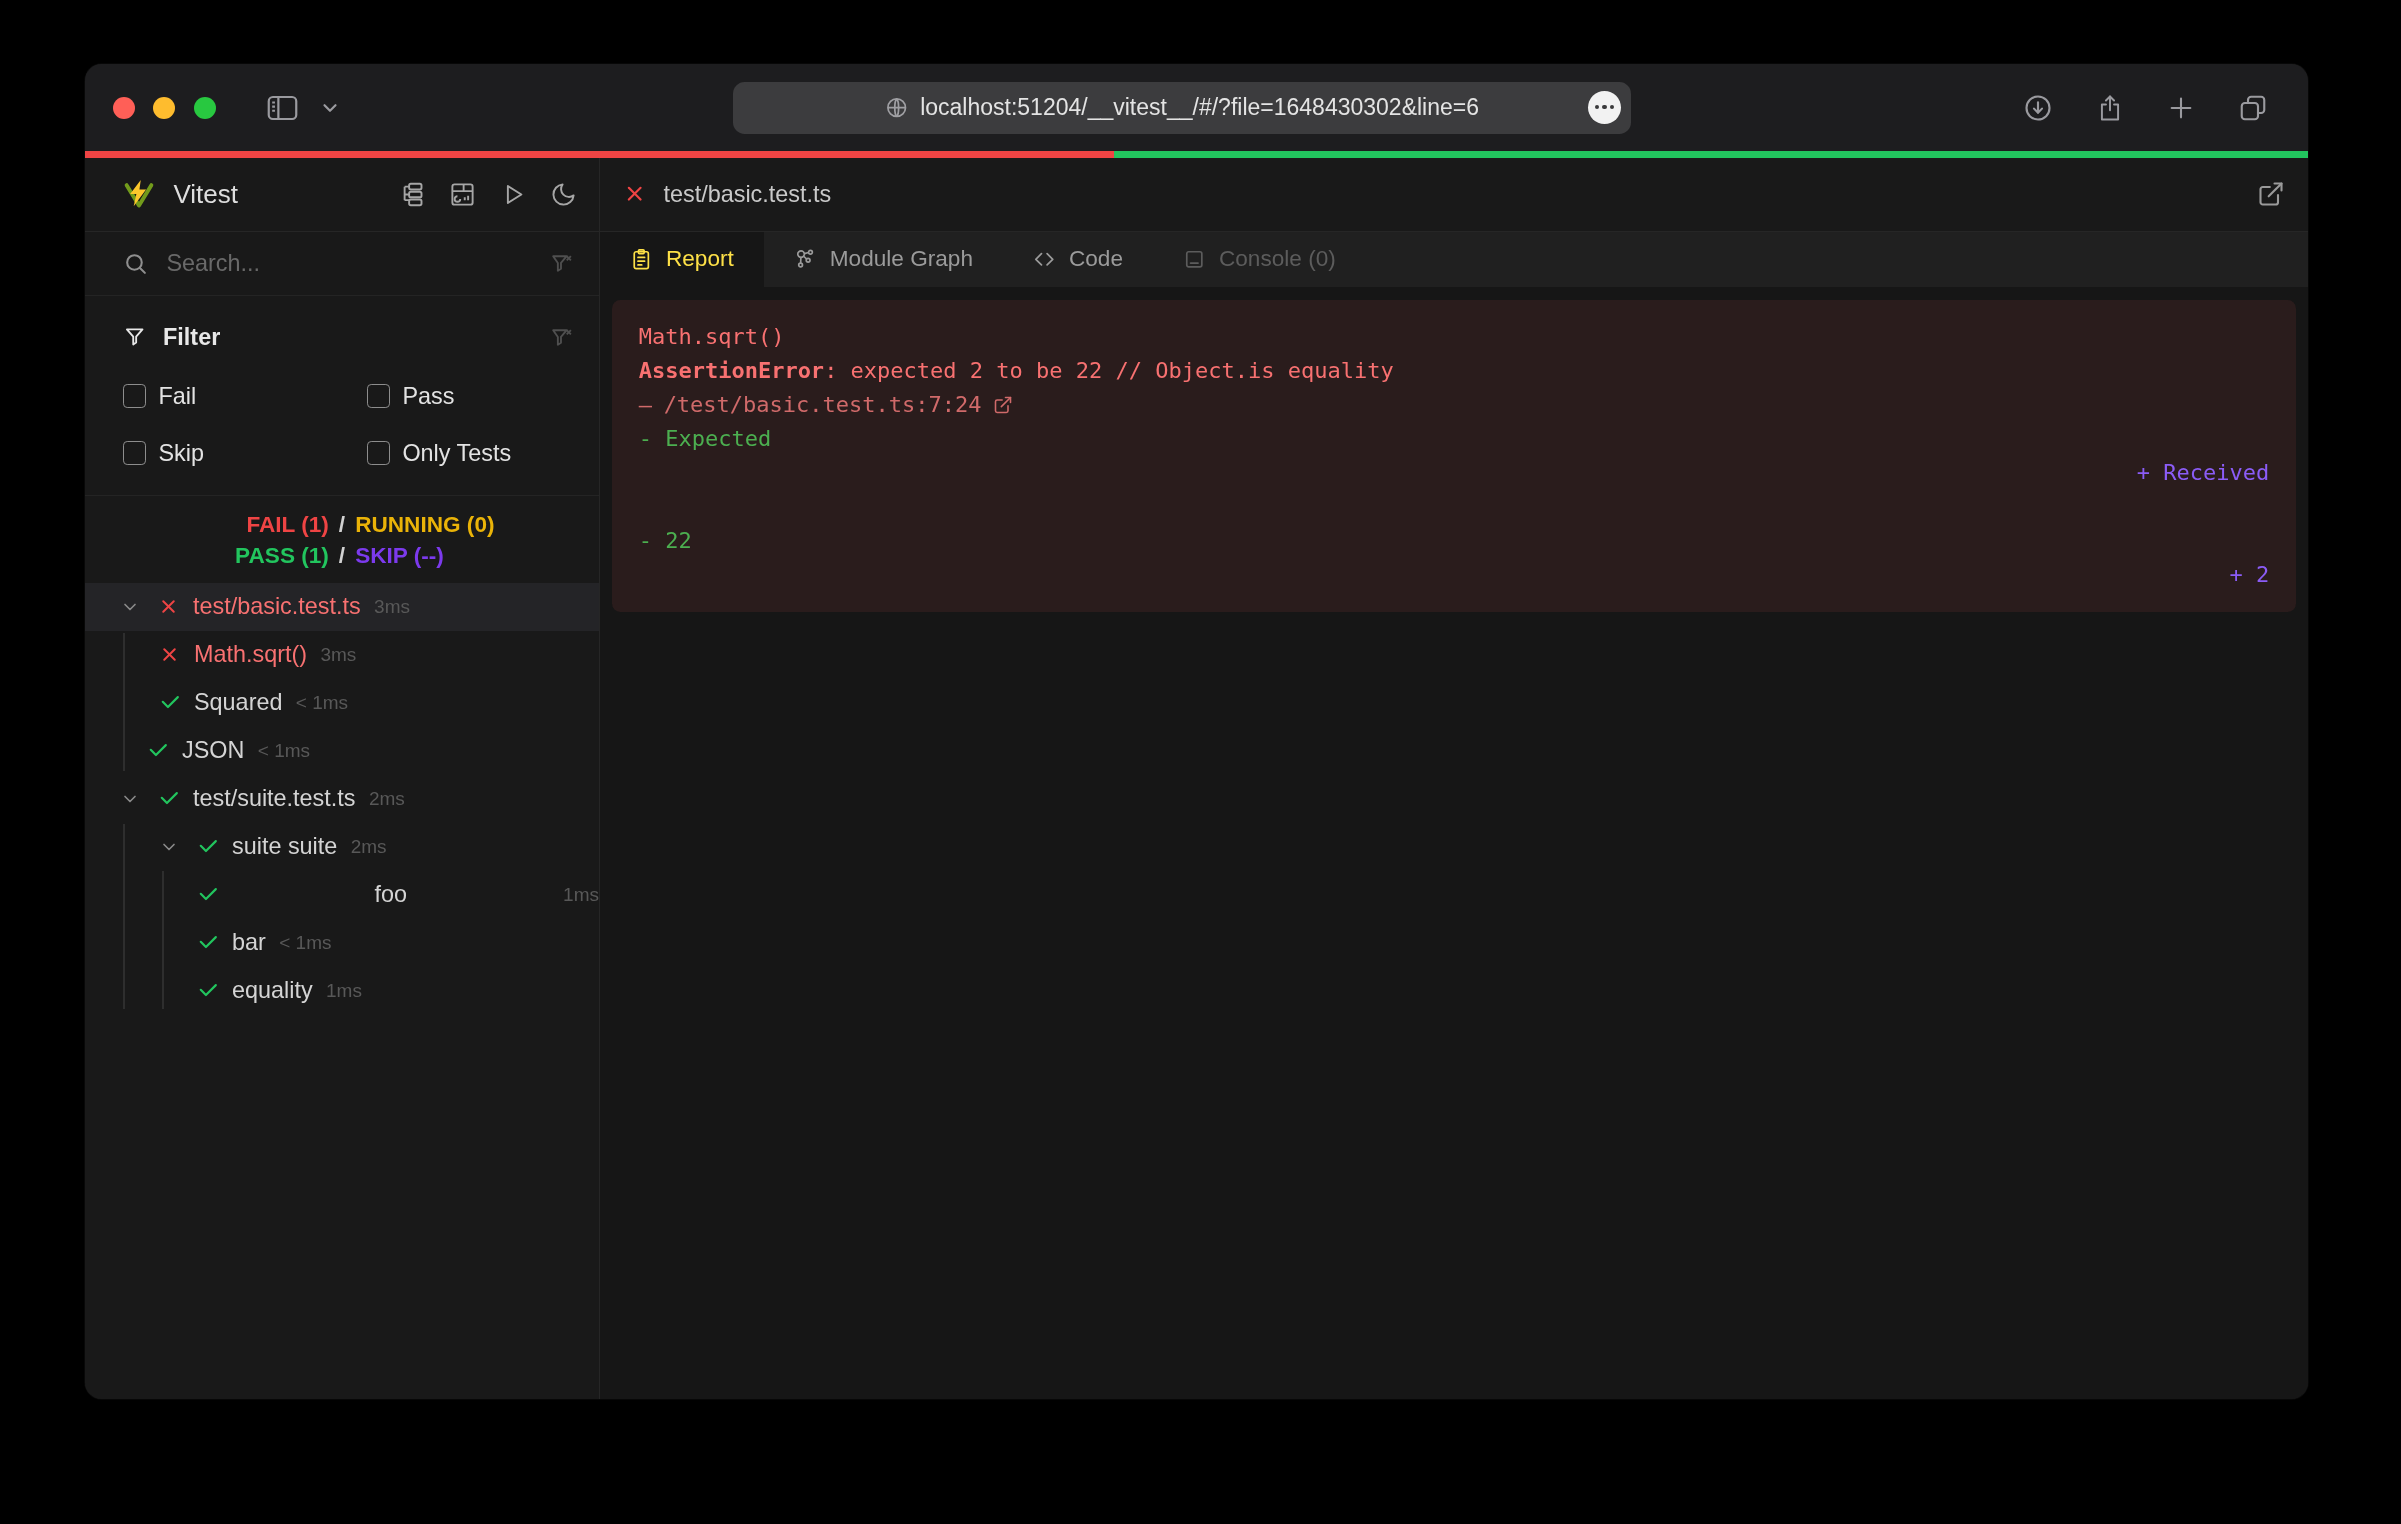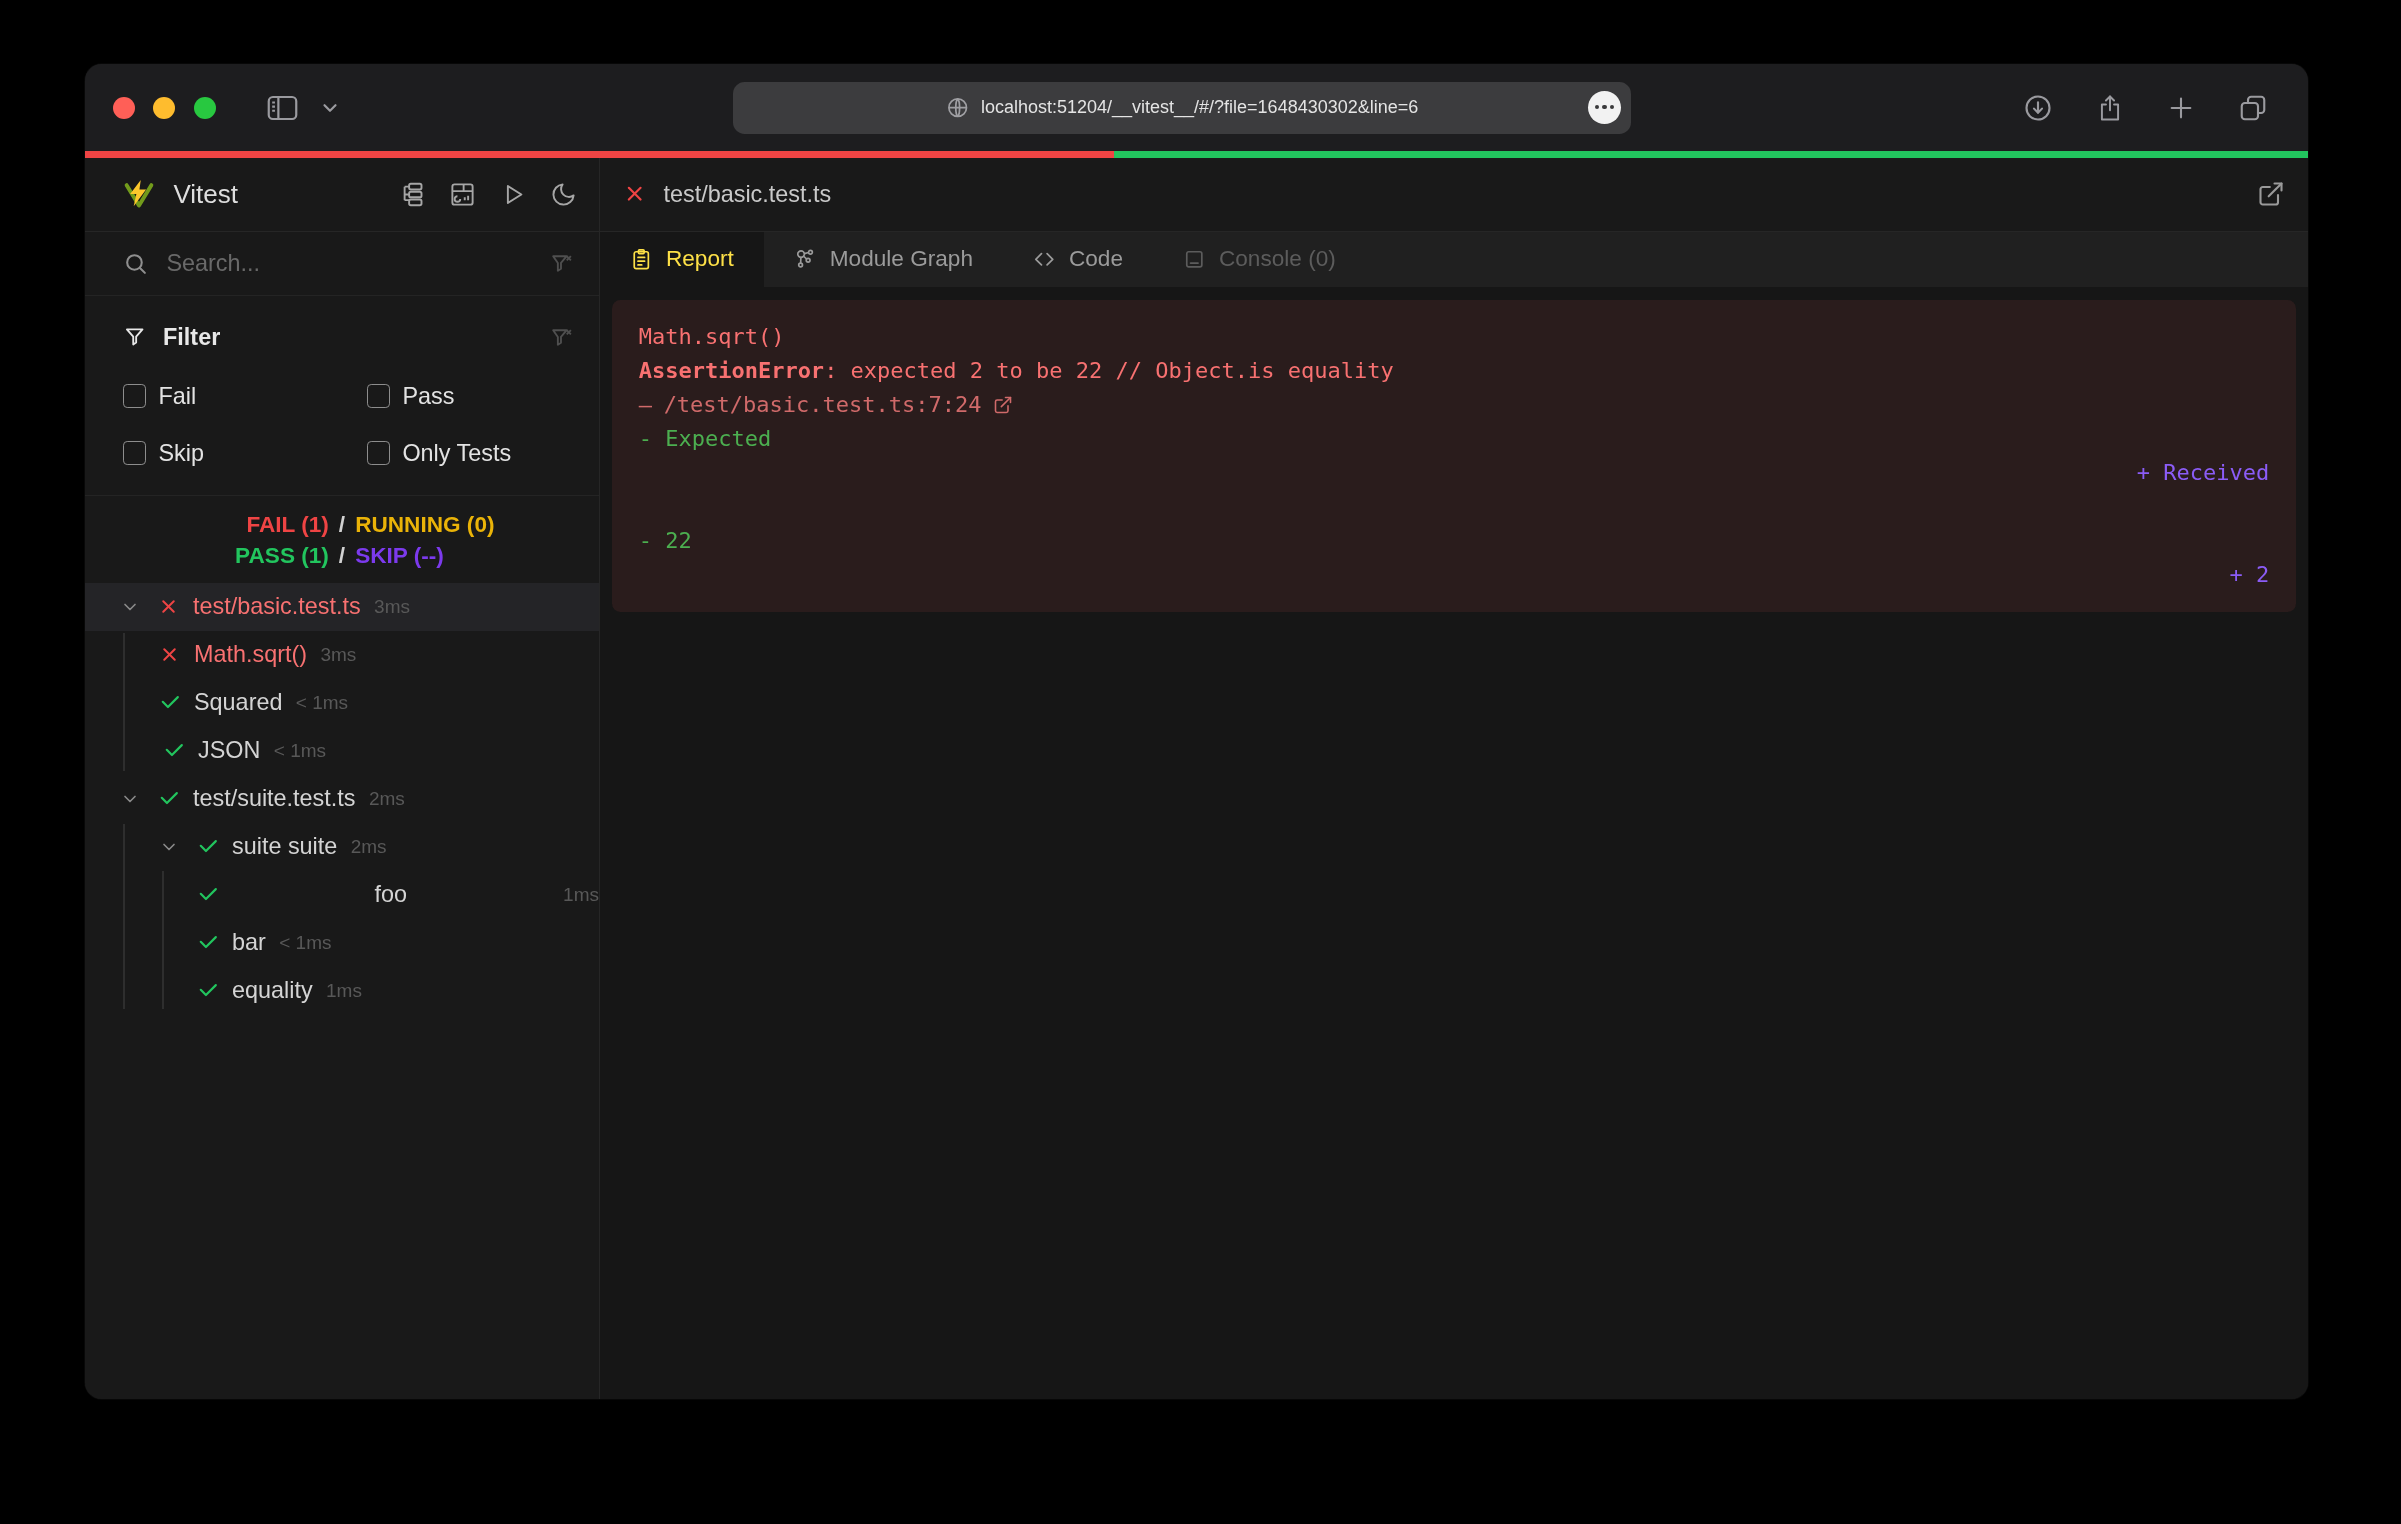--- a/index.html
+++ b/index.html
@@ -14,21 +14,21 @@
   
   .toolbar { height:87px; background:#1d1d1f; display:flex; align-items:center; padding:0 28px; flex:none; }
   .tb-left { display:flex; align-items:center; gap:20px; }
   .lights { display:flex; gap:18.4px; margin-right:30px; }
   .light { width:22px; height:22px; border-radius:50%; }
   .light.red{ background:#ff5f57; } .light.yellow{ background:#febc2e; } .light.green{ background:#28c840; }
   .tbicon { color:#9a9a9f; display:flex; align-items:center; }
   .tb-center { flex:1; display:flex; justify-content:center; }
   .urlbar { width:898px; height:52px; background:#3c3c3e; border-radius:11.7px;
     display:flex; align-items:center; justify-content:center; gap:11.7px; position:relative; }
-  .urlbar .url-text { color:#e4e4e4; font-size:18px; }
+  .urlbar .url-text { color:#e4e4e4; font-size:23px; }
   .url-globe { color:#9f9fa3; display:flex; }
   .ellipsis-btn { position:absolute; right:10px; top:9.2px; width:33px; height:33px; border-radius:50%;
     background:#f2f2f2; display:flex; align-items:center; justify-content:center; gap:3.3px; }
   .ellipsis-btn i { width:4.2px; height:4.2px; border-radius:50%; background:#3a3a3c; }
   .tb-right { display:flex; align-items:center; gap:43px; margin-right:11.7px; }
 
   
   .progress { height:6.7px; display:flex; flex:none; }
   .progress-fail { height:100%; }
   .progress-pass { height:100%; flex:1; }
@@ -345,21 +345,21 @@
             </div>
             <div class="tree-row" style="padding-left: 74px;">
               <span class="t-ico">
                 <svg width="22.6" height="22.6" viewBox="0 0 24 24" fill="none" stroke="#22c55e" stroke-width="2.3" stroke-linecap="round" stroke-linejoin="round">
                   <polyline points="20 6.5 9.5 17 4 11.5"></polyline>
                 </svg>
               </span>
               <span class="t-name">Squared</span>
               <span class="t-time">&lt; 1ms</span>
             </div>
-            <div class="tree-row" style="padding-left: 78px;">
+            <div class="tree-row" style="padding-left: 62px;">
               <span class="t-ico">
                 <svg width="22.6" height="22.6" viewBox="0 0 24 24" fill="none" stroke="#22c55e" stroke-width="2.3" stroke-linecap="round" stroke-linejoin="round">
                   <polyline points="20 6.5 9.5 17 4 11.5"></polyline>
                 </svg>
               </span>
               <span class="t-name">JSON</span>
               <span class="t-time">&lt; 1ms</span>
             </div>
             <div class="tree-row" style="padding-left: 35px;">
               <span class="t-chev">

